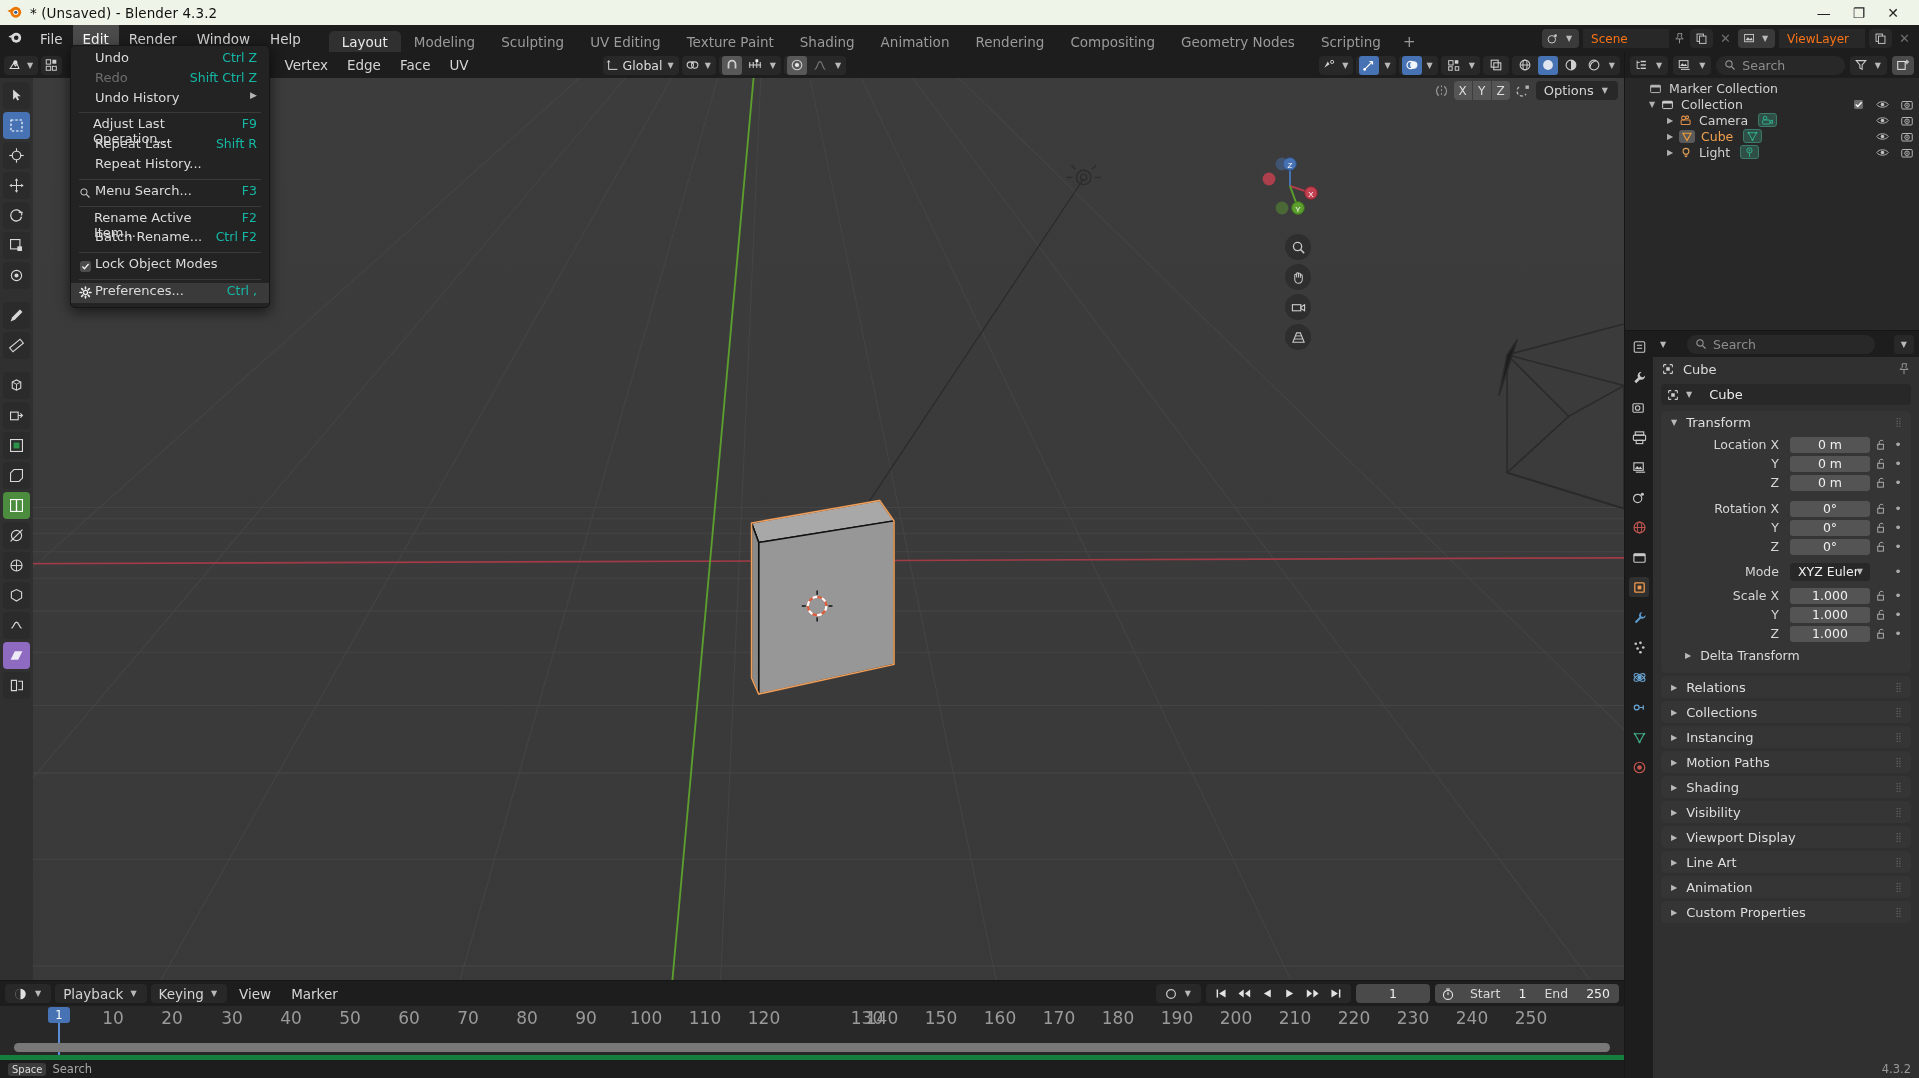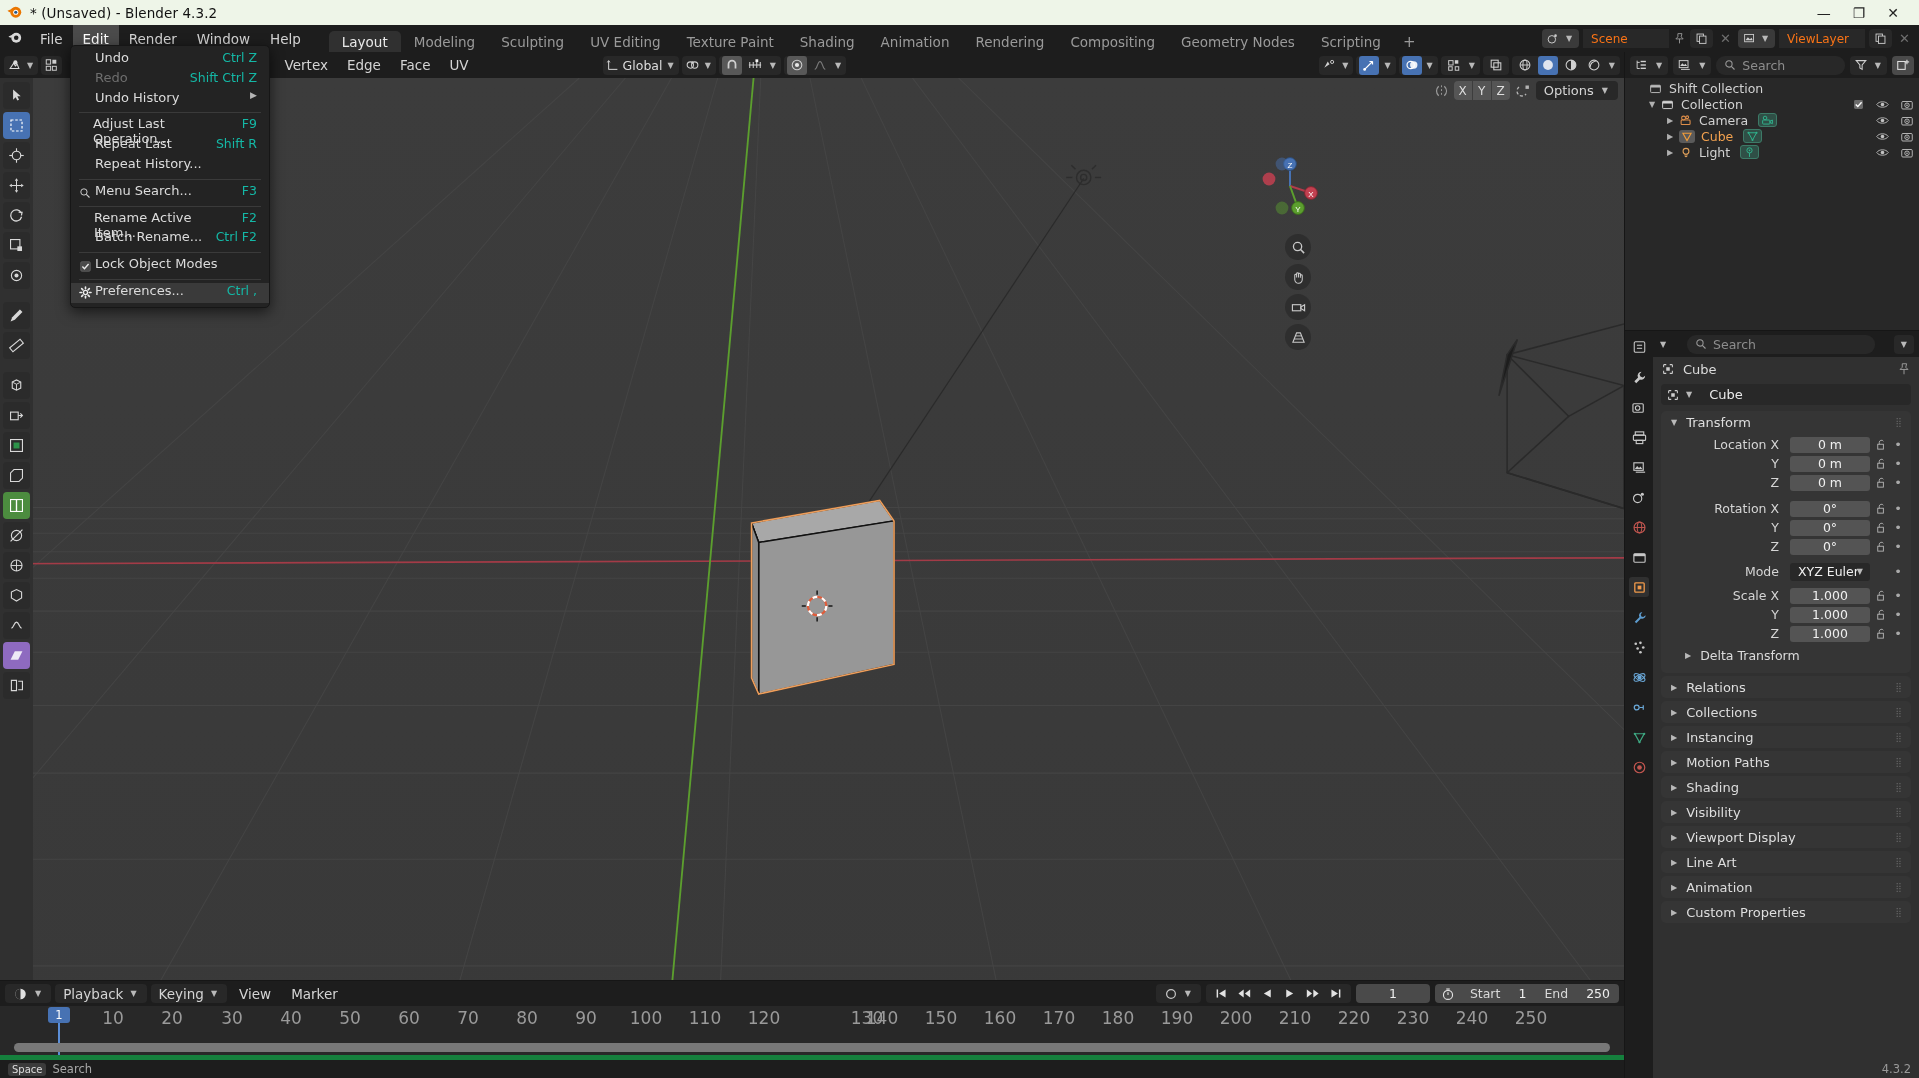--- a/index.html
+++ b/index.html
@@ -784,21 +784,21 @@
             </svg>
           </div>
         </div>
         <div class="ol-body">
 
           <div class="ol-row" style="padding-left:24px;">
             <svg width="13" height="13" viewBox="0 0 16 16" style="margin-right:7px;">
               <rect x="2" y="4" width="12" height="9" rx="1" fill="none" stroke="#b9b9b9" stroke-width="1.2"></rect>
               <rect x="2" y="4" width="12" height="2.8" fill="#b9b9b9"></rect>
             </svg>
-            <span>Shift Collection</span>
+            <span>Marker Collection</span>
           </div>
 
           <div class="ol-row" style="padding-left:24px;">
             <span style="width:12px;color:#b0b0b0;font-size:8px;">▼</span>
             <svg width="13" height="13" viewBox="0 0 16 16" style="margin-right:7px;">
               <rect x="2" y="4" width="12" height="9" rx="1" fill="none" stroke="#d2d2d2" stroke-width="1.2"></rect>
               <rect x="2" y="4" width="12" height="2.8" fill="#d2d2d2"></rect>
             </svg>
             <span>Collection</span>
             <span class="ol-icons">

